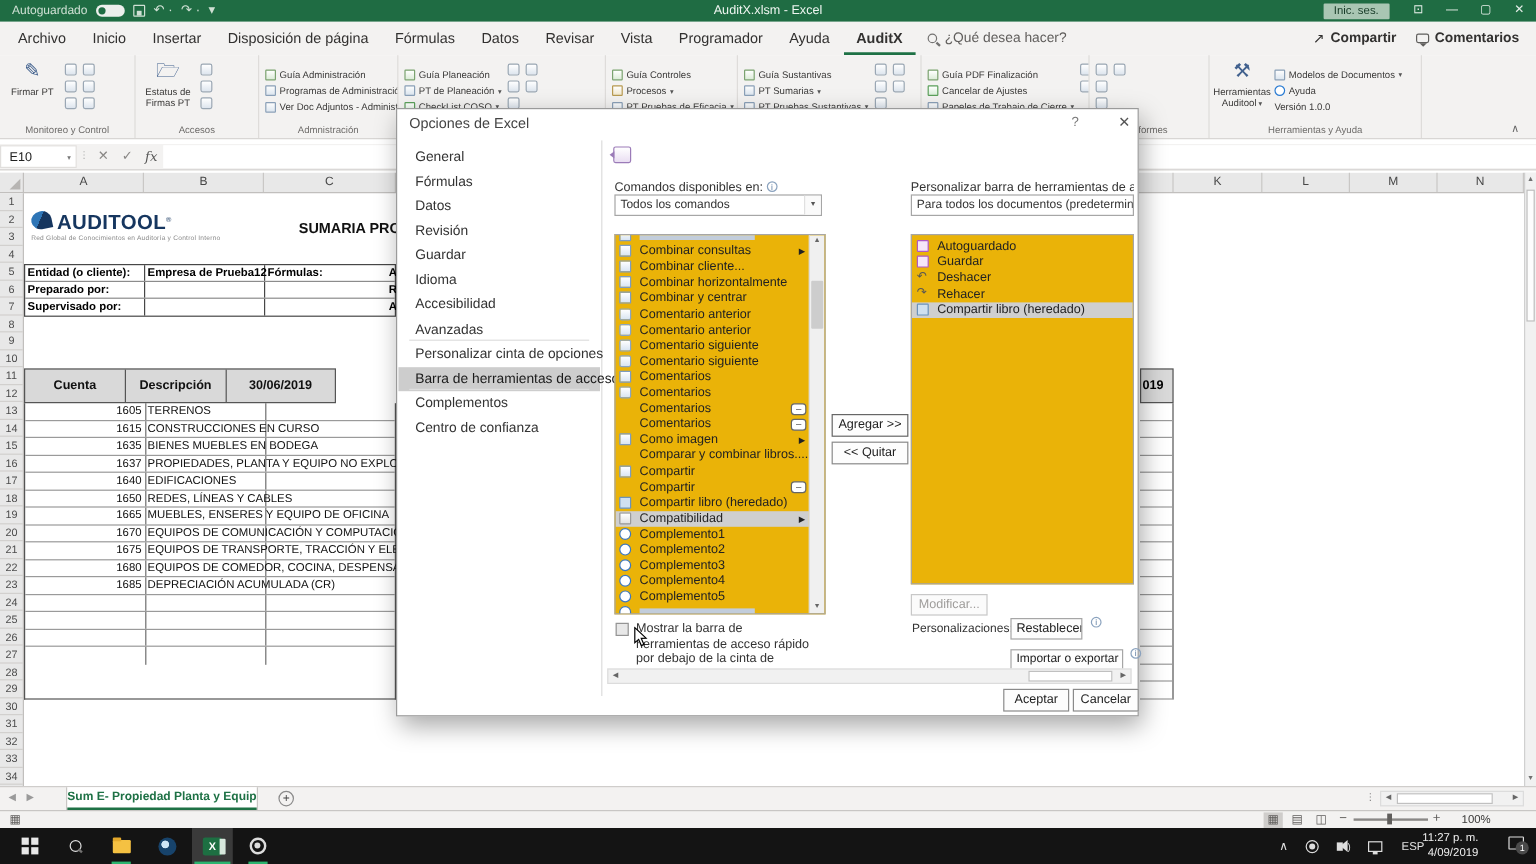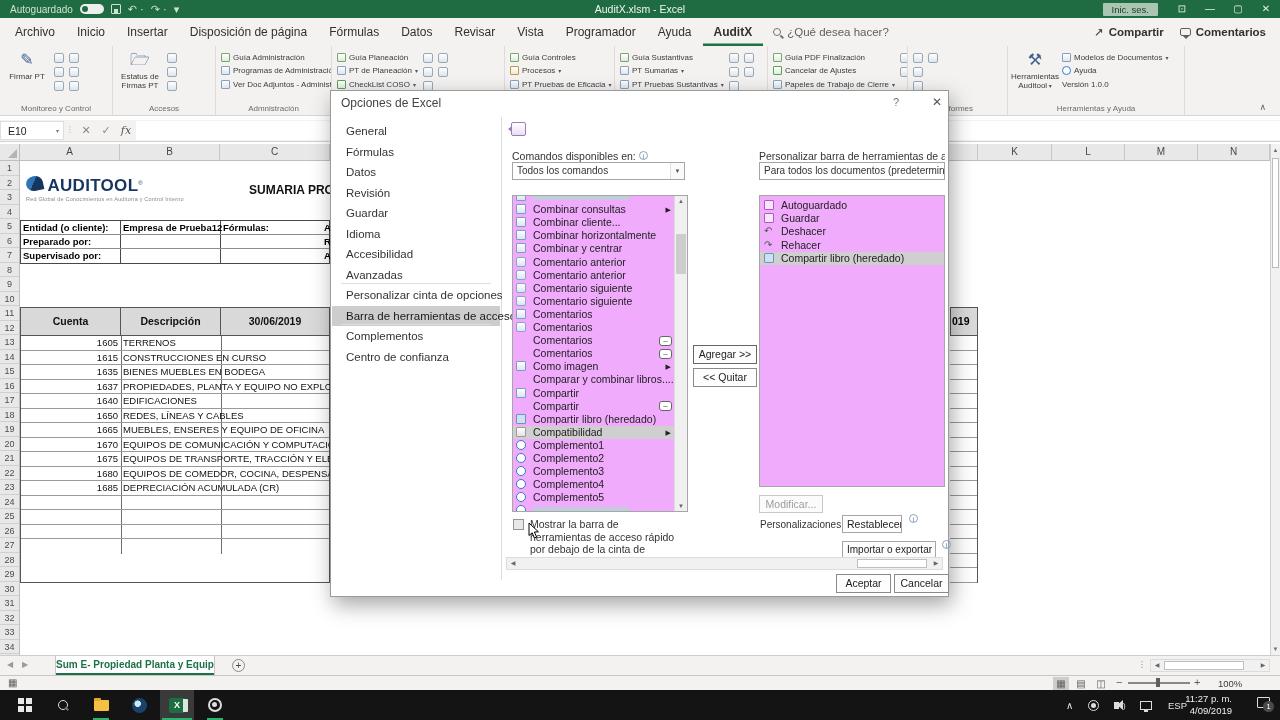--- a/index.html
+++ b/index.html
@@ -34,21 +34,21 @@
   .bubble:after{content:"";position:absolute;left:2px;top:7px;border-left:3px solid transparent;border-right:3px solid transparent;border-top:3px solid #5f5e5c;}
 
   
   .ribbon{left:0;top:46px;width:1280px;height:70px;background:#f3f2f1;border-bottom:1px solid #d8d6d4;z-index:5;}
   .rgroup{position:absolute;top:0;height:69px;border-right:1px solid #dedcda;overflow:hidden;}
   .rcontent{display:flex;gap:5px;padding:3px 5px 0 5px;height:53px;}
   .rglabel{position:absolute;bottom:2px;left:0;right:0;text-align:center;font-size:8px;color:#6e6c6a;white-space:nowrap;}
   .bigbtn{width:44px;display:flex;flex-direction:column;align-items:center;text-align:center;flex:none;}
   .bigicon{font-size:16px;line-height:22px;height:24px;color:#41618e;}
   .biglabel{font-size:8px;line-height:8.5px;color:#3b3a39;}
-  .rowcol{display:flex;flex-direction:column;gap:3.5px;padding-top:3px;}
+  .rowcol{display:flex;flex-direction:column;gap:3.5px;padding-top:3px;justify-content:center;}
   .rbtn{display:flex;align-items:center;gap:3px;font-size:8px;color:#3b3a39;white-space:nowrap;height:10px;}
   .ric{width:9px;height:9px;border:1px solid #8aa0b8;background:linear-gradient(#fdfdfd,#dce6f0);border-radius:1px;flex:none;}
   .ric.guide-icon{border-color:#7aa36f;background:linear-gradient(#fff,#dcecd8);}
   .ric.check-icon{border-color:#5ba05b;background:linear-gradient(#fff,#d9efd9);}
   .ric.bell-icon{border-color:#b89a50;background:linear-gradient(#fff,#f2e8cd);}
   .ric.help-icon{border-radius:50%;border-color:#2b7cd3;background:#fff;}
   .rcaret{font-size:6px;color:#555;}
   .iconcol{display:flex;flex-direction:column;gap:4px;padding-top:4px;}
   .mini{width:10px;height:10px;border:1px solid #9aa7b4;border-radius:2px;background:linear-gradient(#fff,#dde5ee);}
   .ribchev{position:absolute;right:14px;bottom:3px;color:#666;font-size:9px;}
@@ -78,21 +78,21 @@
   .doctitle{font-weight:bold;font-size:12px;color:#111;white-space:nowrap;overflow:hidden;}
 
   .infobox{left:20px;top:219.5px;width:310px;height:44px;border:1px solid #474747;z-index:2;}
   .inforow{position:relative;height:14px;border-bottom:1px solid #8c8c8c;display:flex;}
   .inforow:last-child{border-bottom:none;}
   .ic-a{width:100px;border-right:1px solid #474747;font-weight:bold;font-size:9.5px;line-height:13px;padding-left:2px;white-space:nowrap;}
   .ic-b{width:100px;border-right:1px solid #474747;font-weight:bold;font-size:9.5px;line-height:13px;padding-left:2px;white-space:nowrap;overflow:visible;}
   .ic-c{width:108px;font-weight:bold;font-size:9.5px;line-height:13px;padding-left:2px;white-space:nowrap;}
   .frag{position:absolute;font-weight:bold;font-size:9.5px;}
 
-  .tblhdr{left:20px;top:307px;width:310px;height:29px;background:#d9d9d9;border:1px solid #555;display:flex;z-index:2;}
+  .tblhdr{left:20px;top:307px;width:260px;height:29px;background:#d9d9d9;border:1px solid #555;display:flex;z-index:2;}
   .th{font-weight:bold;font-size:10.5px;color:#111;text-align:center;line-height:27px;border-right:1px solid #555;}
   .th:last-child{border-right:none;}
   .tbody{left:20px;top:336px;width:310px;height:247px;border:1px solid #555;border-top:none;z-index:2;background:transparent;}
   .trow{position:relative;height:14.5px;border-bottom:1px solid #9a9a9a;}
   .trow:last-child{border-bottom:none;}
   .trow .vline1{position:absolute;left:100px;top:0;bottom:0;width:1px;background:#6e6e6e;}
   .trow .vline2{position:absolute;left:200px;top:0;bottom:0;width:1px;background:#6e6e6e;}
   .tcode{position:absolute;left:0;top:0;width:97px;text-align:right;font-size:9.5px;line-height:14px;color:#111;}
   .tdesc{position:absolute;left:102px;top:0;font-size:9.5px;line-height:14px;color:#111;white-space:nowrap;z-index:3;}
 
@@ -114,21 +114,21 @@
   .navitem{position:absolute;left:1px;width:168px;height:20.5px;line-height:20.5px;padding-left:14px;font-size:11.5px;color:#333;white-space:nowrap;}
   .navitem.sel{background:#cdcdcd;color:#1a1a1a;}
   .navsep{position:absolute;left:10px;width:150px;height:1px;background:#dedede;}
   .dlg-hdr-icon{position:absolute;left:180px;top:31px;width:15px;height:14px;border:1px solid #9b7bb8;background:linear-gradient(#fff,#e9def2);border-radius:2px;}
   .dlg-hdr-icon:after{content:"";position:absolute;left:-4px;top:3px;border-top:3px solid transparent;border-bottom:3px solid transparent;border-right:4px solid #9b7bb8;}
   .dlg-hdr{position:absolute;left:203px;top:33px;font-size:12.5px;color:#1a1a1a;}
   .dlg-lbl{position:absolute;font-size:10.5px;color:#333;white-space:nowrap;}
   .info-i{display:inline-block;width:9px;height:9px;border:1px solid #8aa2be;border-radius:50%;font-size:7px;line-height:9px;text-align:center;color:#5b7ba0;margin-left:3px;vertical-align:1px;}
   .dd{position:absolute;height:18px;border:1px solid #a6a6a6;background:#fff;font-size:10px;line-height:16px;padding-left:4px;white-space:nowrap;overflow:hidden;}
   .dd .ddcaret{position:absolute;right:0;top:0;width:14px;height:100%;border-left:1px solid #e0e0e0;text-align:center;font-size:6px;line-height:16px;color:#555;background:#fafafa;}
-  .lst{position:absolute;border:1px solid #a6a6a6;background:#f0abfc;overflow:hidden;padding-left:10px;}
+  .lst{position:absolute;border:1px solid #a6a6a6;background:#eab308;overflow:hidden;padding-left:10px;}
   .lst-sb{position:absolute;right:0;top:0;bottom:0;width:13px;background:#f0f0f0;border-left:1px solid #dcdcdc;}
   .lst-sb .up{position:absolute;top:2px;width:100%;text-align:center;font-size:6px;color:#666;}
   .lst-sb .dn{position:absolute;bottom:2px;width:100%;text-align:center;font-size:6px;color:#666;}
   .lst-sb .th2{position:absolute;left:1px;width:10px;background:#cdcdcd;border-radius:1px;}
   .cmd{position:absolute;left:0;right:13px;height:13.1px;}
   .cmd.sel{background:#cfcfcf;}
   .cmdic{position:absolute;left:3px;top:1px;width:10px;height:10px;border:1px solid #7d9cc0;background:linear-gradient(#fff,#d9e5f2);border-radius:1px;}
   .cmdic.addin-icon{border-radius:50%;border-color:#3c78c0;background:#fff;}
   .cmdic.share-book-icon{background:#cfe0f0;border-color:#6b93bb;}
   .cmdic.comment-icon{border-radius:2px;border-color:#8aa5c2;}

